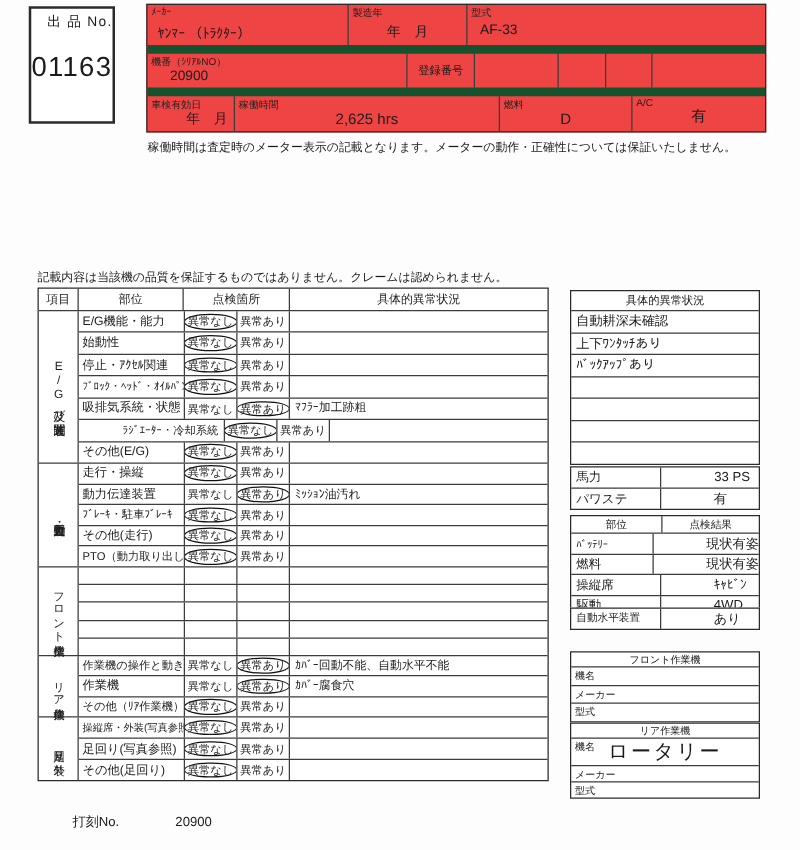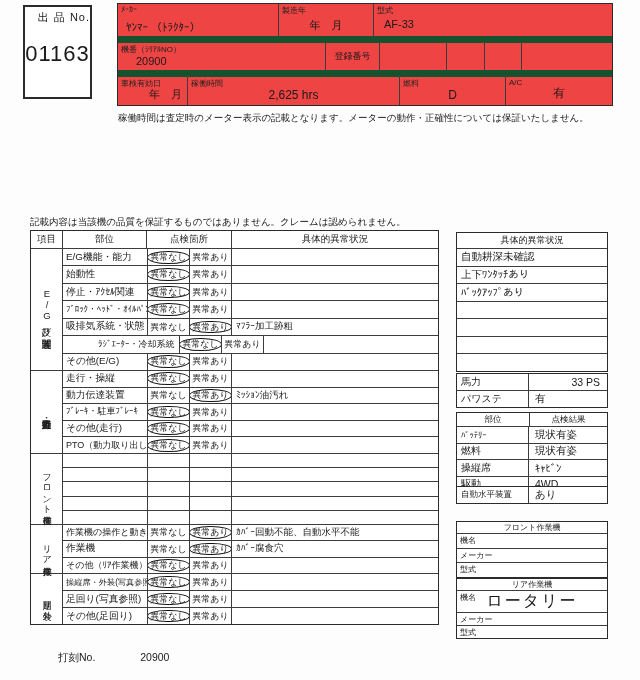--- a/index.html
+++ b/index.html
@@ -59,21 +59,21 @@
         display:flex;flex-direction:column;}
   .sbox-title{border-bottom:1px solid #3c3c3c;display:flex;align-items:center;
               justify-content:center;font-size:9px;}
   .sarow{flex:1;display:flex;align-items:center;padding-left:4px;font-size:10.5px;white-space:nowrap;}
   .sarow + .sarow{border-top:1px solid #3c3c3c;}
   .kvrow{flex:1;display:flex;box-sizing:border-box;}
   .kvrow + .kvrow{border-top:1px solid #3c3c3c;}
   .kvlabel{width:72px;box-sizing:border-box;border-right:1px solid #3c3c3c;display:flex;
            align-items:center;padding-left:4px;font-size:10px;white-space:nowrap;}
   .kvlabel.tiny{font-size:8.5px;}
-  .kvval{flex:1;display:flex;align-items:center;padding-left:6px;font-size:10.5px;white-space:nowrap;}
+  .kvval{flex:1;display:flex;align-items:center;padding-left:6px;font-size:10.5px;white-space:nowrap;margin-left:36px;}
   .kvval.right{justify-content:flex-end;padding-right:7px;}
   .chead{height:13px;display:flex;border-bottom:1px solid #3c3c3c;font-size:8.5px;}
   .chead .c1{width:72px;border-right:1px solid #3c3c3c;display:flex;align-items:center;justify-content:center;}
   .chead .c2{flex:1;display:flex;align-items:center;justify-content:center;}
   .ititle{height:11px;border-bottom:1px solid #3c3c3c;display:flex;align-items:center;
           justify-content:center;font-size:8px;}
   .irow{flex:1;position:relative;}
   .irow + .irow{border-top:1px solid #3c3c3c;}
   .ilabel{position:absolute;top:1px;left:3px;font-size:8px;white-space:nowrap;}
   .ival{width:100%;height:100%;display:flex;align-items:center;justify-content:center;

